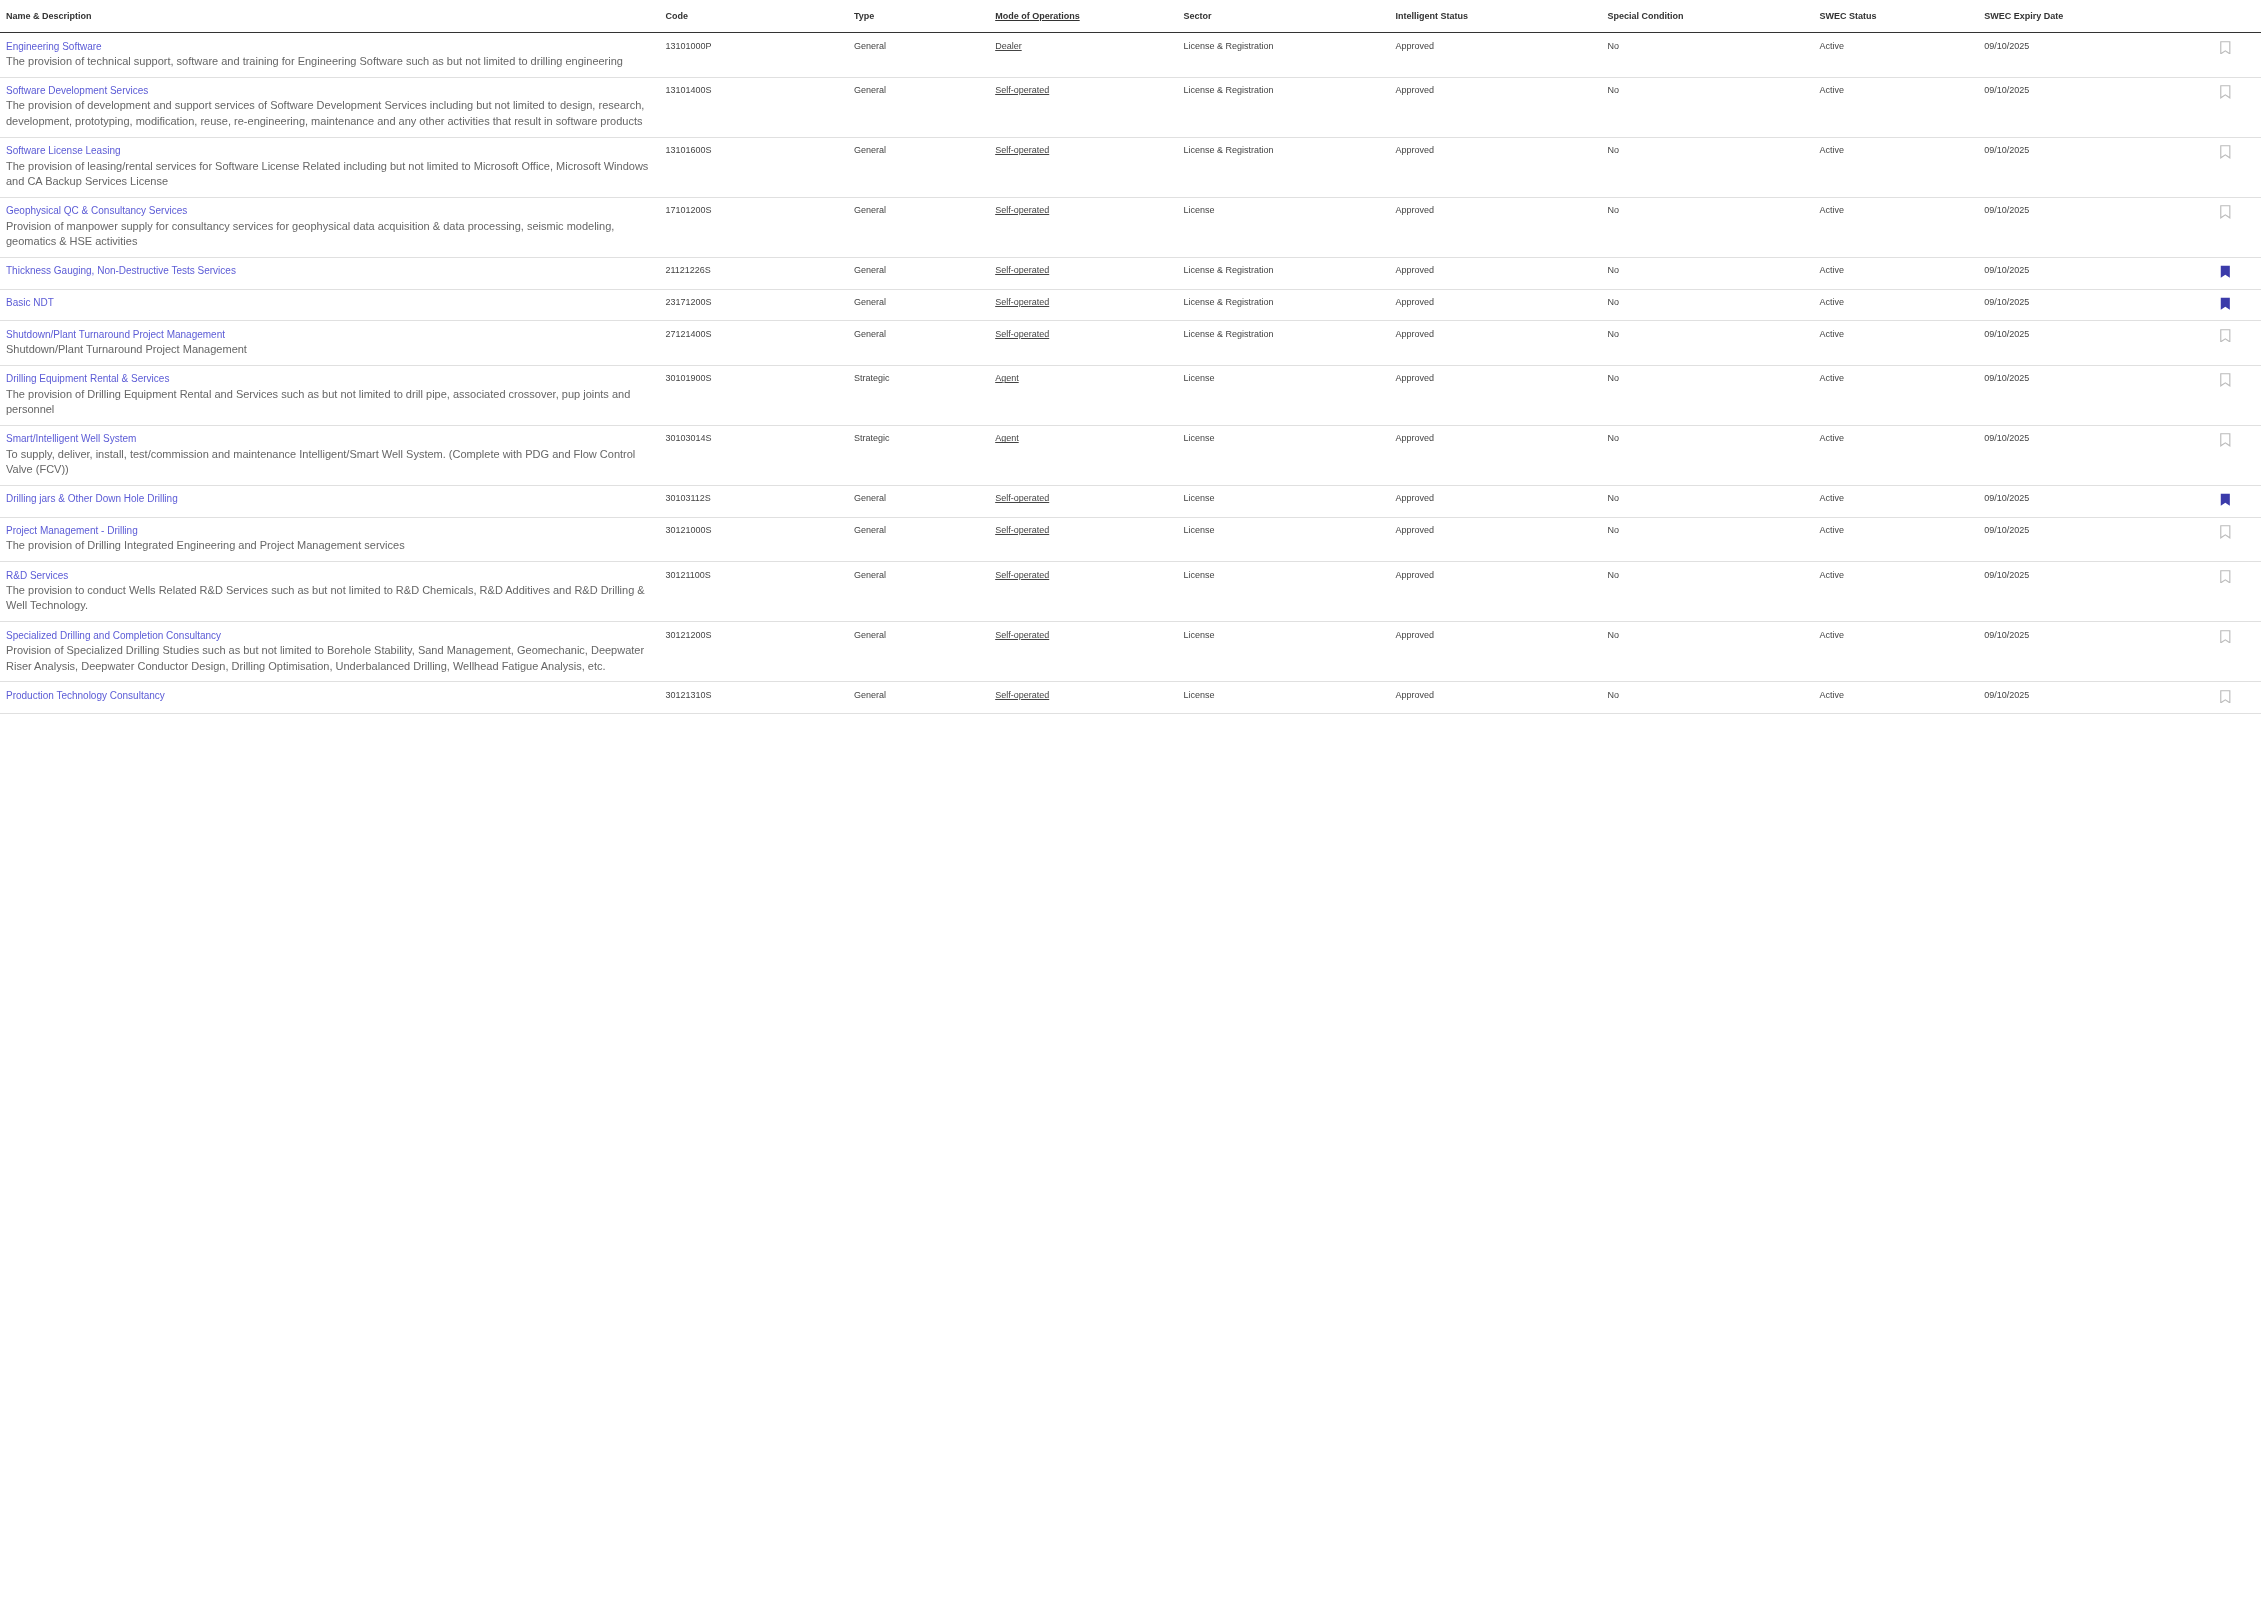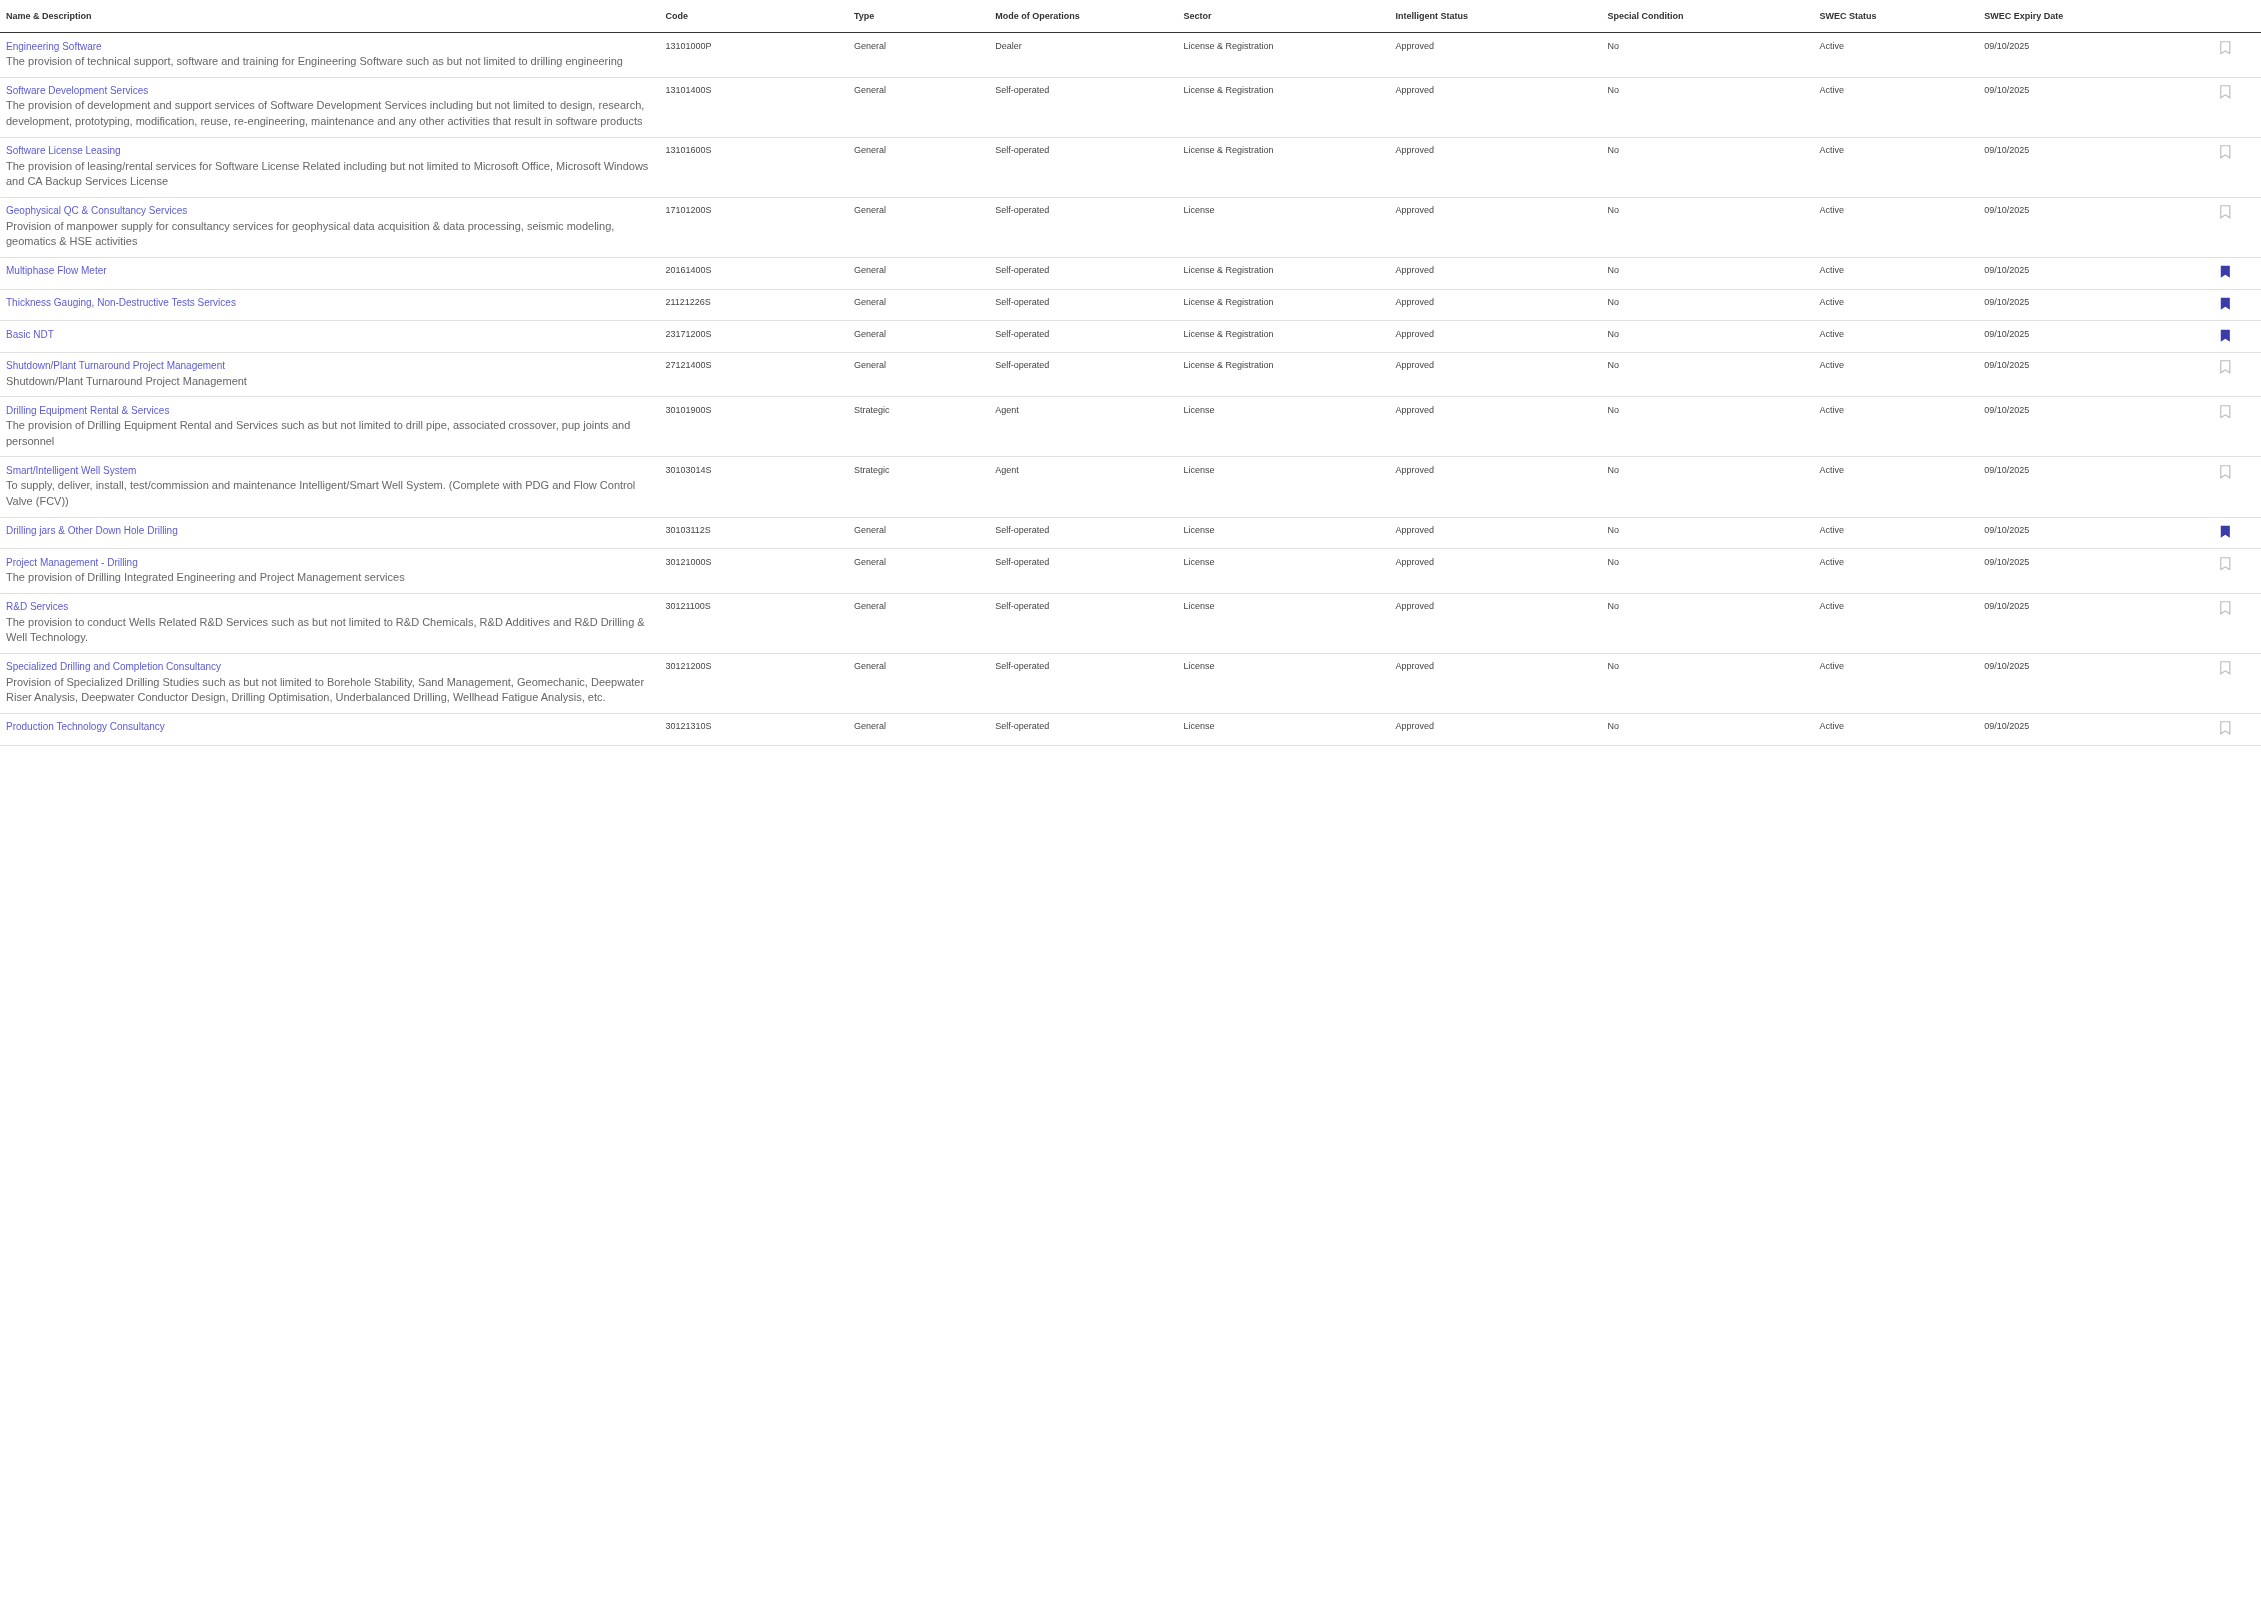--- a/index.html
+++ b/index.html
@@ -35,21 +35,21 @@
     }
     tbody td {
       padding: 7.5px 6px;
       font-size: 9px;
       color: #444;
       vertical-align: top;
     }
     .name-col { width: 28%; }
     .code-col { width: 8%; }
     .type-col { width: 6%; }
-    .mode-col { width: 8%; }
+    .mode-col { width: 8%; text-decoration: underline; }
     .sector-col { width: 9%; }
     .app-status-col { width: 9%; }
     .special-col { width: 9%; }
     .swec-status-col { width: 7%; }
     .swec-expiry-col { width: 9%; }
     .bookmark-col { width: 3%; text-align: center; }
 
     .item-name {
       color: #5b5bd6;
       font-weight: 400;
@@ -136,36 +136,20 @@
           <td class="app-status-col">Approved</td>
           <td class="special-col">No</td>
           <td class="swec-status-col">Active</td>
           <td class="swec-expiry-col">09/10/2025</td>
           <td class="bookmark-col" style="text-align: center; cursor: pointer;"><span><svg width="10.6" height="13.6" viewBox="0 0 14 18" fill="none" stroke="#bbb" stroke-width="1.5" xmlns="http://www.w3.org/2000/svg">
       <path d="M1 1h12v16l-6-4-6 4V1z"></path>
     </svg></span></td>
         </tr>
         <tr>
           <td class="name-col">
-            <a class="item-name">Multiphase Flow Meter</a>
-          </td>
-          <td class="code-col">20161400S</td>
-          <td class="type-col">General</td>
-          <td class="mode-col">Self-operated</td>
-          <td class="sector-col">License &amp; Registration</td>
-          <td class="app-status-col">Approved</td>
-          <td class="special-col">No</td>
-          <td class="swec-status-col">Active</td>
-          <td class="swec-expiry-col">09/10/2025</td>
-          <td class="bookmark-col" style="text-align: center; cursor: pointer;"><span><svg width="10.6" height="13.6" viewBox="0 0 14 18" fill="#3b3baa" xmlns="http://www.w3.org/2000/svg">
-      <path d="M1 1h12v16l-6-4-6 4V1z"></path>
-    </svg></span></td>
-        </tr>
-        <tr>
-          <td class="name-col">
             <a class="item-name">Thickness Gauging, Non-Destructive Tests Services</a>
           </td>
           <td class="code-col">21121226S</td>
           <td class="type-col">General</td>
           <td class="mode-col">Self-operated</td>
           <td class="sector-col">License &amp; Registration</td>
           <td class="app-status-col">Approved</td>
           <td class="special-col">No</td>
           <td class="swec-status-col">Active</td>
           <td class="swec-expiry-col">09/10/2025</td>

